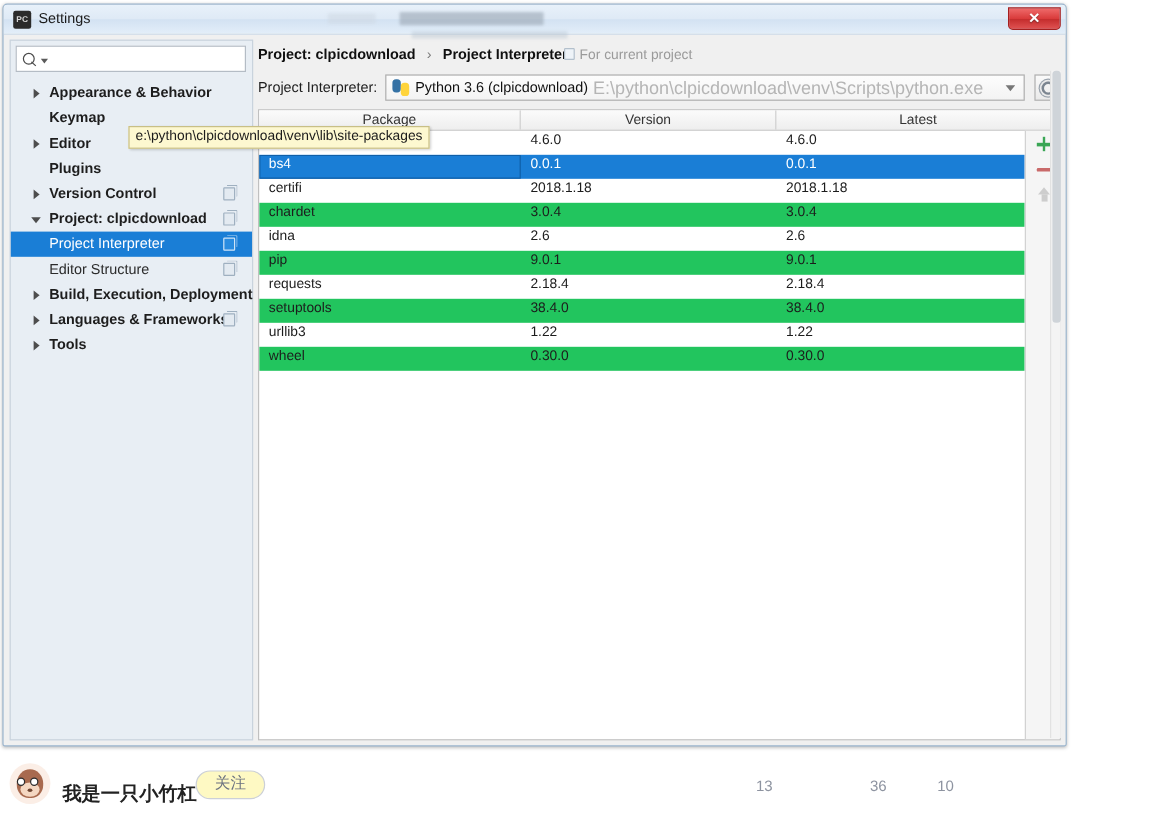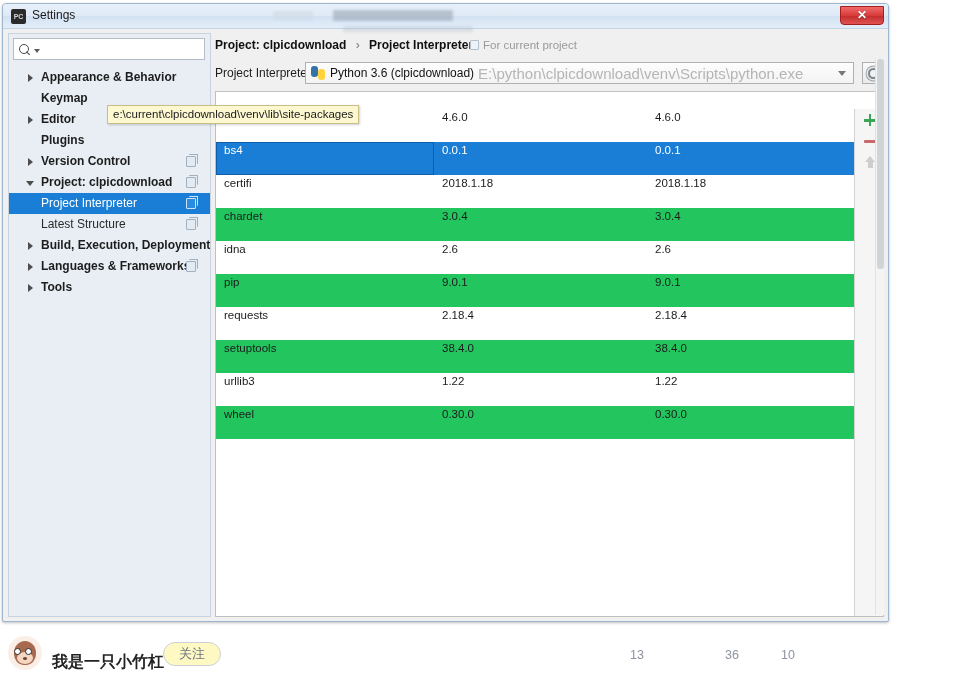--- a/index.html
+++ b/index.html
@@ -129,21 +129,21 @@
     position:absolute; left:257px; top:6px; font-size:11.5px; color:#9a9a9a; white-space:nowrap;
   }
   .forproj .bico {
     display:inline-block; width:9px;height:10px; border:1px solid #b3c0cc;
     background:#eef3f8; position:relative; top:1px; margin-right:4px; border-radius:1px;
   }
 
   .interp-row { position:absolute; left:2px; top:29px; right:0; height:24px; }
   .interp-lab { position:absolute; left:0; top:4px; font-size:12px; color:#1d1d1d; }
   .combo {
-    position:absolute; left:90px; top:0; right:30px; height:22px;
+    position:absolute; left:106px; top:0; right:30px; height:22px;
     background:linear-gradient(to bottom,#fdfdfd,#f3f3f3);
     border:1px solid #b0b0b0; display:flex; align-items:center; padding-left:5px;
     cursor:pointer; overflow:hidden;
   }
   .pyico {
     width:14px;height:14px;position:relative;flex:0 0 14px;margin-right:5px;
   }
   .pyico .b { position:absolute; width:7px;height:11px;border-radius:3px; }
   .pyico .b1 { left:0; top:0; background:#3572A5; }
   .pyico .b2 { right:0; bottom:0; background:#FFD43B; }
@@ -172,21 +172,21 @@
   .thead { display:flex; height:17px; background:linear-gradient(to bottom,#fbfbfb,#eeeeee);
            border-bottom:1px solid #c9c9c9; }
   .th { font-size:11.5px; color:#333; text-align:center; line-height:16px;
         border-right:1px solid #cfcfcf; overflow:hidden; }
   .th:last-child { border-right:none; }
   .th.c0 { width:218px; }
   .th.c1 { width:213px; }
   .th.c2 { flex:1; }
 
   .tbody { position:absolute; left:0; top:17px; right:29px; bottom:0; overflow:hidden; }
-  .trow { display:flex; height:33px; font-size:11.5px; color:#1c1c1c; cursor:pointer; }
+  .trow { display:flex; height:20px; font-size:11.5px; color:#1c1c1c; cursor:pointer; }
   .trow.alt { background:#22c55e; }
   .trow.sel { background:#1a7ed6; color:#fff; }
   .trow .td { padding-left:8px; line-height:16.3px; white-space:nowrap; overflow:hidden; }
   .trow .td.c0 { width:218px; }
   .trow .td.c1 { width:213px; }
   .trow .td.c2 { flex:1; }
   .trow.sel .td.c0 { box-shadow: inset 0 0 0 1px #0f5fa8; }
 
   .tbar {
     position:absolute; right:0; top:17px; width:29px; bottom:0;
@@ -298,21 +298,21 @@
             <div class="tnode lvl0">
               <span class="arrow open"></span>
               <span class="tlabel">Project: clpicdownload</span>
               <span class="copyico"></span>
             </div>
             <div class="tnode lvl1 nochild selected">
               <span class="tlabel">Project Interpreter</span>
               <span class="copyico"></span>
             </div>
             <div class="tnode lvl1 nochild">
-              <span class="tlabel">Latest Structure</span>
+              <span class="tlabel">Editor Structure</span>
               <span class="copyico"></span>
             </div>
             <div class="tnode lvl0">
               <span class="arrow"></span>
               <span class="tlabel">Build, Execution, Deployment</span>
             </div>
             <div class="tnode lvl0">
               <span class="arrow"></span>
               <span class="tlabel">Languages &amp; Frameworks</span>
               <span class="copyico"></span>
@@ -345,20 +345,25 @@
             <span class="ctxt">Python 3.6 (clpicdownload)</span>
             <span class="cpath">E:\python\clpicdownload\venv\Scripts\python.exe</span>
             <span class="chev"></span>
           </div>
           <div class="gearbtn">
             <span class="gear"></span>
           </div>
         </div>
 
         <div class="tbl-wrap">
+          <div class="thead" id="thead">
+              <div class="th c0">Package</div>
+              <div class="th c1">Version</div>
+              <div class="th c2">Latest</div>
+            </div>
           <div class="tbody" id="tbody">
               <div class="trow">
                 <div class="td c0">beautifulsoup4</div>
                 <div class="td c1">4.6.0</div>
                 <div class="td c2">4.6.0</div>
               </div>
               <div class="trow sel">
                 <div class="td c0">bs4</div>
                 <div class="td c1">0.0.1</div>
                 <div class="td c2">0.0.1</div>
@@ -413,21 +418,21 @@
 
       </div>
 
       <div class="vscroll">
         <div class="thumb"></div>
       </div>
 
     </div>
   </div>
 
-  <div class="tooltip">e:\current\clpicdownload\venv\lib\site-packages</div>
+  <div class="tooltip">e:\python\clpicdownload\venv\lib\site-packages</div>
 
   <div class="bottombar">
 
     <div class="avatar">
       <span class="face"></span>
         <span class="muzzle"></span>
       <span class="eyeL"></span>
         <span class="eyeR"></span>
         <span class="nose"></span>
     </div>

